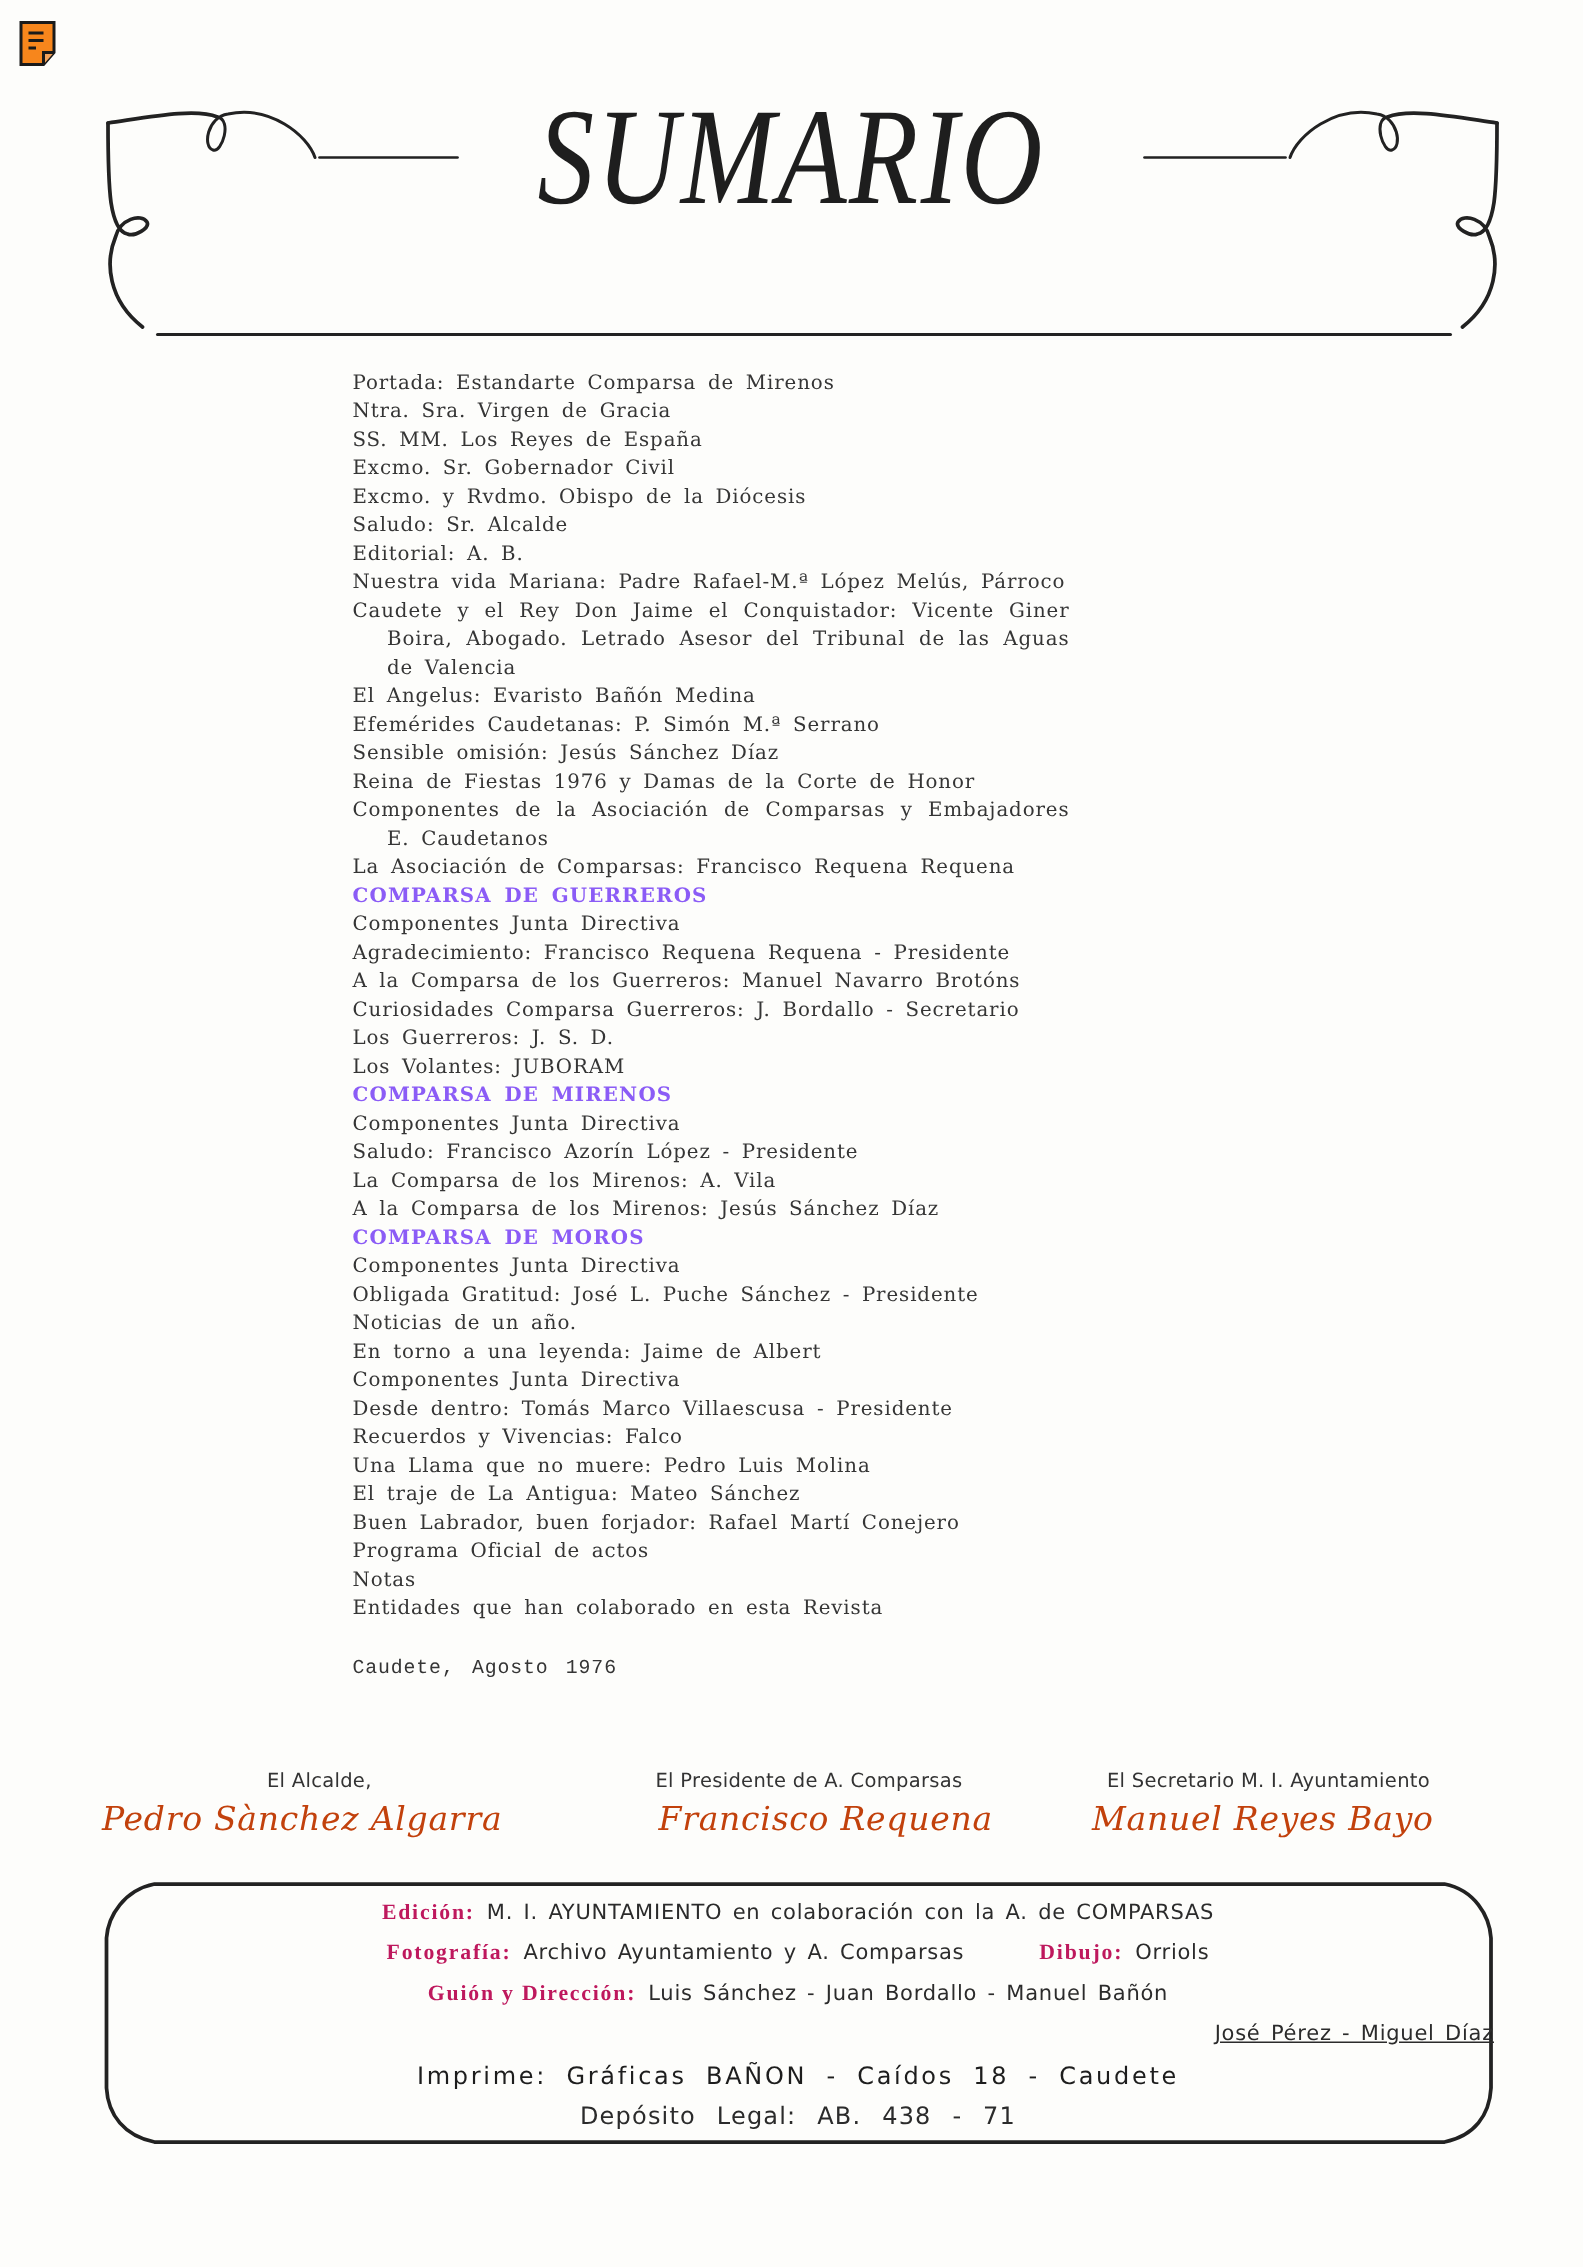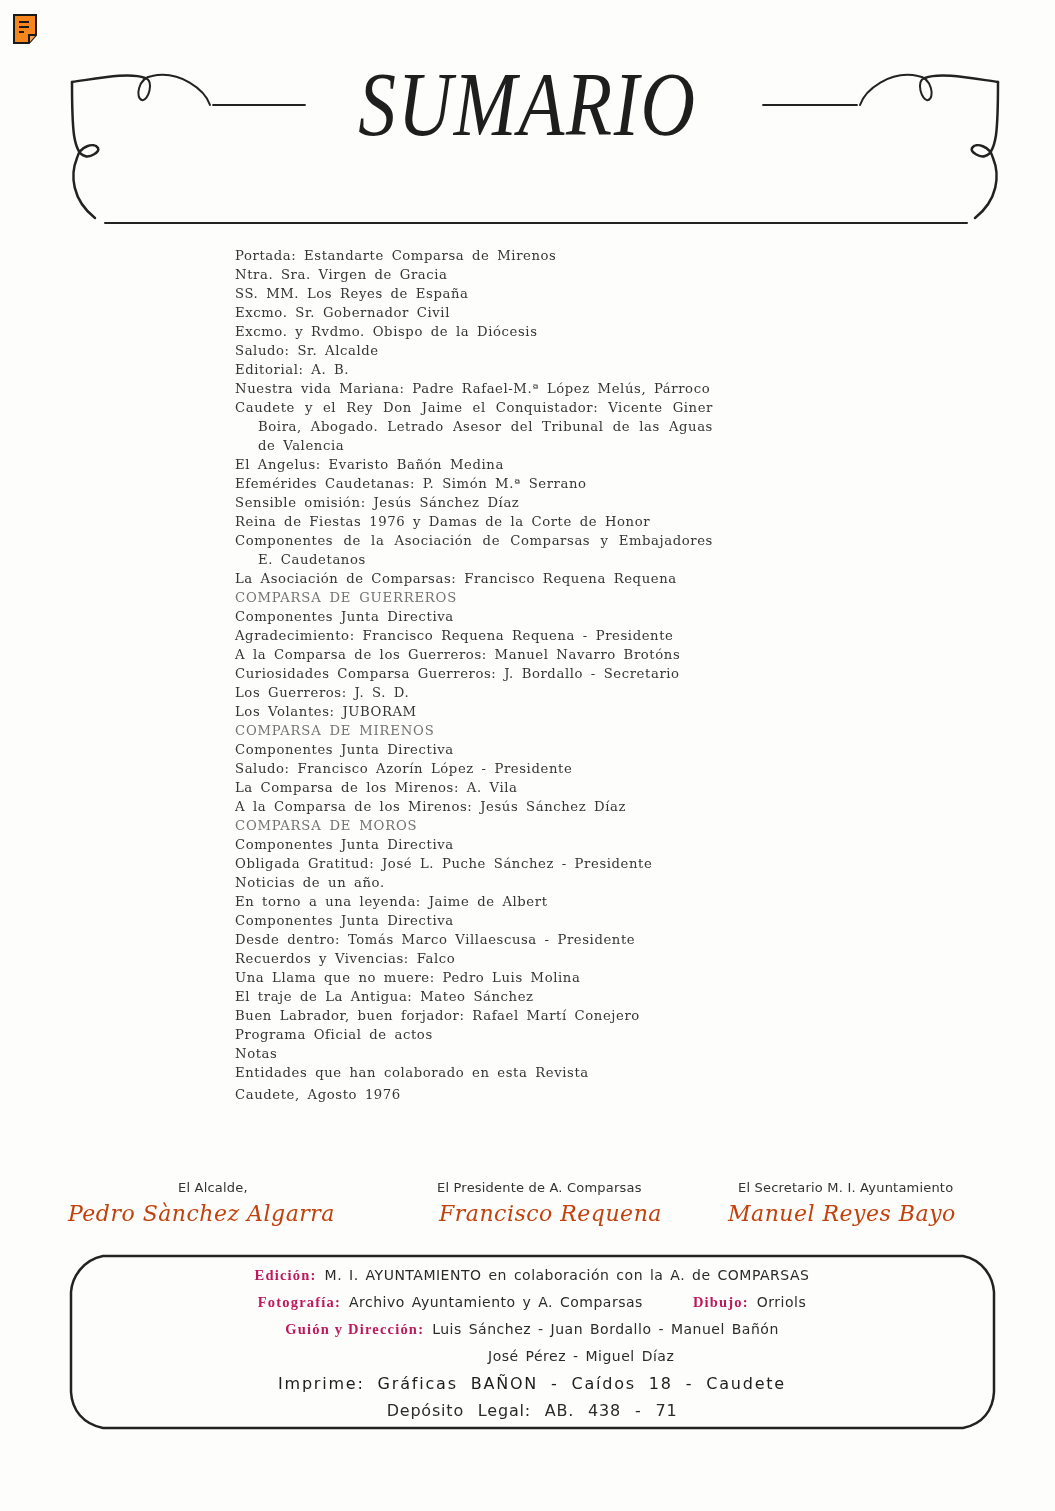--- a/index.html
+++ b/index.html
@@ -31,22 +31,22 @@
     position: absolute; left: 235px; top: 246px; width: 478px;
     font-family: "DejaVu Serif", serif;
     font-size: 13.2px;
     line-height: 19px;
     color: #353535;
     letter-spacing: 0.6px;
     word-spacing: 3px;
   }
   .toc .entry { text-align: justify; text-align-last: left; }
   .toc .entry.multi { padding-left: 23px; text-indent: -23px; }
-  .toc .heading { font-weight: normal; color: #737373; letter-spacing: 0.8px; }
-  .toc .dateline { margin-top: 3px; }
+  .toc .heading { font-weight: bold; color: #8b5cf6; letter-spacing: 0.8px; }
+  .toc .dateline { margin-top: 20px; font-family: Liberation Mono, monospace; }
   .signatures {
     position: absolute; top: 1180px; left: 0; width: 1014px; height: 70px;
   }
   .sig { position: absolute; text-align: left; }
   .sig .role {
     font-family: "DejaVu Sans", sans-serif; font-size: 13px; color: #333;
     letter-spacing: 0.2px;
   }
   .sig .name {
     font-family: "DejaVu Serif", serif; font-style: italic;
@@ -60,21 +60,21 @@
     text-align: center;
     font-family: "DejaVu Sans", sans-serif;
     color: #2b2b2b;
   }
   .credits .line { height: 27px; line-height: 27px; font-size: 14px; white-space: nowrap; }
   .credits .lbl { font-weight: bold; font-size: 14.5px; letter-spacing: 1.2px; margin-right: 8px; color: #be185d; font-family: Liberation Serif, serif; }
   .credits .val { letter-spacing: 0.5px; word-spacing: 2px; }
   .credits .gap { display: inline-block; width: 50px; }
   .credits .printer { font-weight: normal; font-size: 16px; letter-spacing: 1.8px; word-spacing: 6px; color: #1d1d1d; }
   .credits .legal { font-size: 16px; letter-spacing: 0.8px; word-spacing: 8px; }
-  .credits .indent { padding-left: 290px; text-align: left; }
+  .credits .indent { padding-left: 290px; text-align: right; text-decoration: underline; }
 </style>
 </head>
 <body>
 
 <div class="doc-icon">
   <svg width="28" height="32" viewBox="0 0 28 32">
     <path d="M2 2 H24 V22 L17 30 H2 Z" fill="#f7861c" stroke="#1a1a1a" stroke-width="2"></path>
     <path d="M17 30 V22 H24" fill="#f2a25a" stroke="#1a1a1a" stroke-width="2"></path>
     <line x1="7" y1="9" x2="17" y2="9" stroke="#1a1a1a" stroke-width="2"></line>
     <line x1="7" y1="14" x2="17" y2="14" stroke="#1a1a1a" stroke-width="2"></line>

